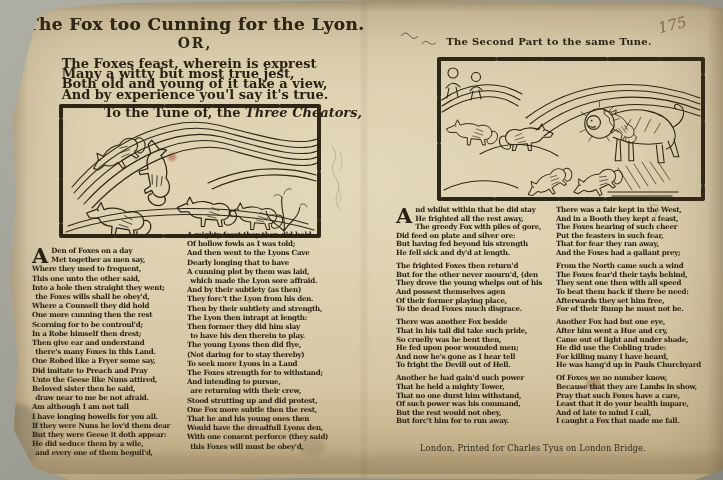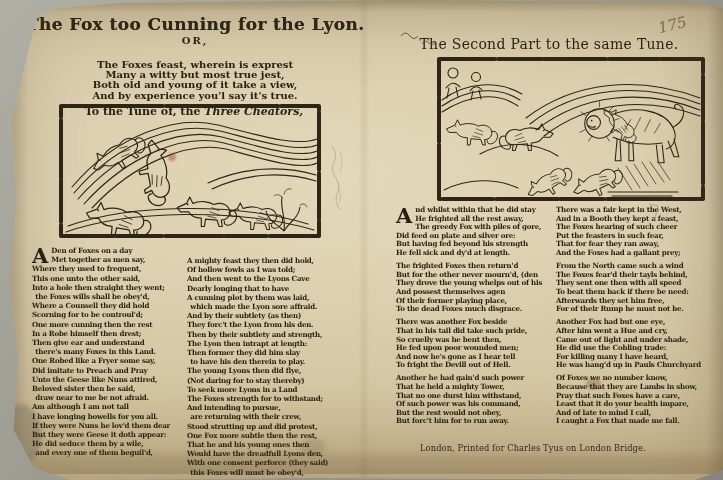--- a/index.html
+++ b/index.html
@@ -27,27 +27,27 @@
     background:linear-gradient(90deg,rgba(110,88,55,0),rgba(110,88,55,.10),rgba(110,88,55,0));}
   .stain{position:absolute;border-radius:50%;filter:blur(2px);pointer-events:none;}
   .stain1{left:-4px;top:404px;width:46px;height:62px;background:rgba(108,103,92,.38);}
   .stain2{left:586px;top:378px;width:15px;height:12px;background:rgba(128,88,48,.38);filter:blur(1px);}
   .stain3{left:168px;top:153px;width:8px;height:8px;background:rgba(152,62,30,.45);filter:blur(1px);}
   .stain4{left:300px;top:438px;width:26px;height:18px;background:rgba(120,100,68,.22);}
   .ink{color:#2a2215;}
   .title-block{position:absolute;left:26px;top:14px;width:338px;text-align:center;}
   .main-title{font-size:17px;font-weight:bold;letter-spacing:.4px;white-space:nowrap;
     text-shadow:0 0 .5px rgba(42,34,21,.7);}
-  .or-label{font-size:10px;font-weight:bold;letter-spacing:2px;margin-top:1px;}
-  .subtitle{display:inline-block;text-align:center;font-size:10px;line-height:10.2px;
-    font-weight:bold;margin-top:14px;}
-  .tune-line{font-size:11px;font-weight:bold;text-align:center;padding-right:2px;margin-top:2px;}
+  .or-label{font-size:14px;font-weight:bold;letter-spacing:2px;margin-top:1px;}
+  .subtitle{display:inline-block;text-align:left;font-size:13px;line-height:10.2px;
+    font-weight:bold;margin-top:8px;}
+  .tune-line{font-size:13px;font-weight:bold;text-align:right;padding-right:2px;margin-top:2px;}
   .tune-name{font-style:italic;}
   .second-header{position:absolute;left:398px;top:36px;width:302px;text-align:center;
-    font-size:14px;font-weight:normal;letter-spacing:.3px;}
+    font-size:10px;font-weight:bold;letter-spacing:.3px;}
   .woodcut{position:absolute;}
   .woodcut svg{display:block;}
   .cut *{stroke:#2e2516;fill:none;stroke-width:1.1;stroke-linecap:round;stroke-linejoin:round;}
   .cut .frame{stroke-width:4;}
   .cut .dot{fill:#2e2516;stroke:none;}
   .cut .thin{stroke-width:.7;}
   .col{position:absolute;width:158px;}
   .dropcap{float:left;font-size:21px;line-height:17px;font-weight:bold;color:#271f12;}
   .dropcap:not(:empty){padding:1px 3px 0 0;}
   .dropcap:empty{display:none;}
@@ -128,39 +128,39 @@
       <span class="dropcap">A</span>
       <div>
 
       <div class="verse-line">Den of Foxes on a day</div>
           <div class="verse-line">Met together as men say,</div>
           <div class="verse-line">Where they used to frequent,</div>
           <div class="verse-line">This one unto the other said,</div>
           <div class="verse-line">Into a hole then straight they went;</div>
           <div class="verse-line"> the Foxes wills shall be obey'd,</div>
           <div class="verse-line">Where a Counsell they did hold</div>
+          <div class="verse-line">One more cunning then the rest</div>
           <div class="verse-line">Scorning for to be controul'd;</div>
-          <div class="verse-line">One more cunning then the rest</div>
           <div class="verse-line">In a Robe himself then drest;</div>
           <div class="verse-line">Then give ear and understand</div>
           <div class="verse-line"> there's many Foxes in this Land.</div>
           <div class="verse-line">One Robed like a Fryer some say,</div>
           <div class="verse-line">Did imitate to Preach and Pray</div>
           <div class="verse-line">Unto the Geese like Nuns attired,</div>
           <div class="verse-line">Beloved sister then he said,</div>
           <div class="verse-line"> draw near to me be not afraid.</div>
           <div class="verse-line">Am although I am not tall</div>
           <div class="verse-line">I have longing bowells for you all.</div>
           <div class="verse-line">If they were Nuns he lov'd them dear</div>
           <div class="verse-line">But they were Geese it doth appear:</div>
           <div class="verse-line">He did seduce them by a wile,</div>
           <div class="verse-line"> and every one of them beguil'd,</div>
         </div>
     </div>
-    <div class="col" style="left:187px;top:256px;">
+    <div class="col" style="left:187px;top:230px;">
 
       <div>
 
       <div class="verse-line">A mighty feast they then did hold,</div>
           <div class="verse-line">Of hollow fowls as I was told;</div>
           <div class="verse-line">And then went to the Lyons Cave</div>
           <div class="verse-line">Dearly longing that to have</div>
           <div class="verse-line">A cunning plot by them was laid,</div>
           <div class="verse-line"> which made the Lyon sore affraid.</div>
           <div class="verse-line">And by their subtlety (as then)</div>

